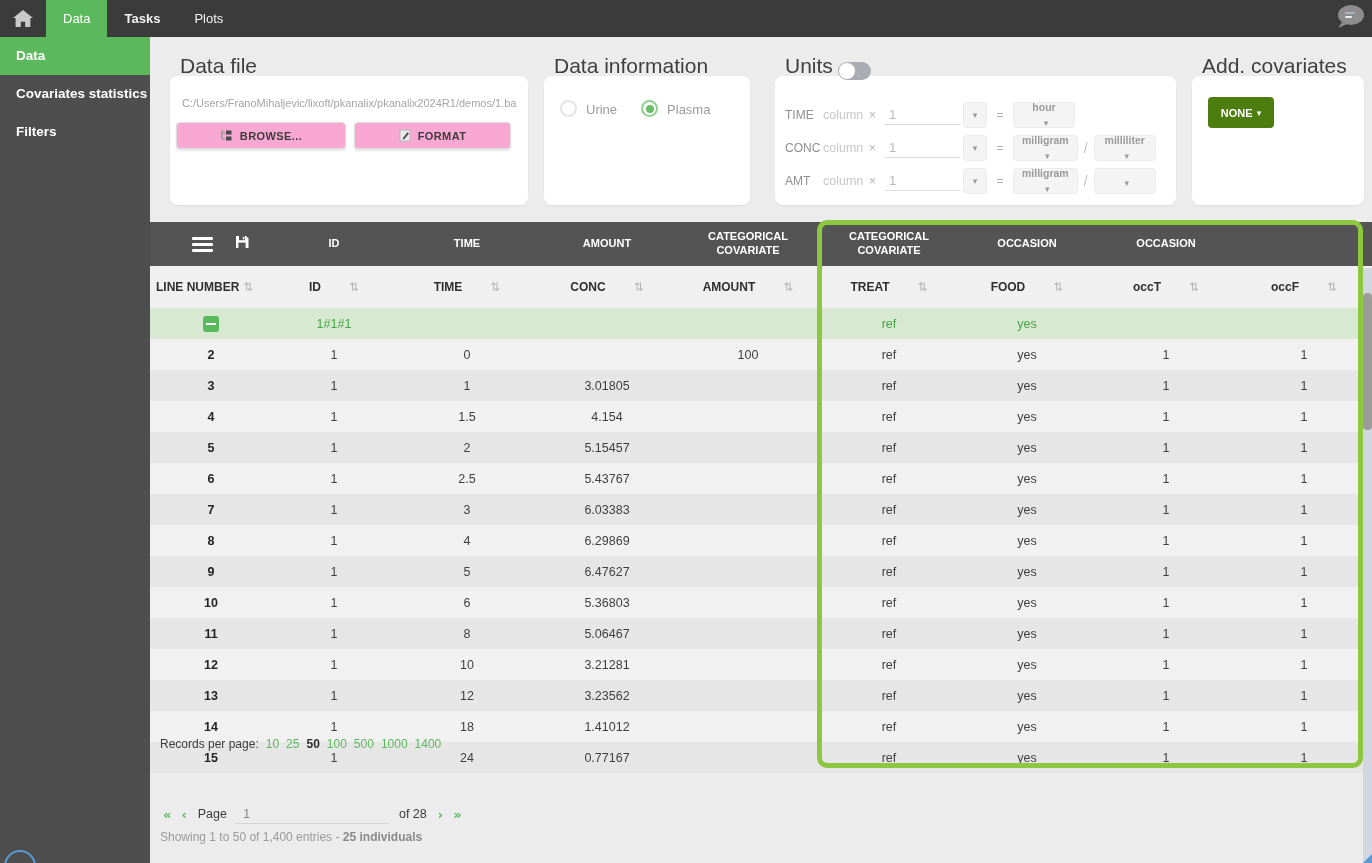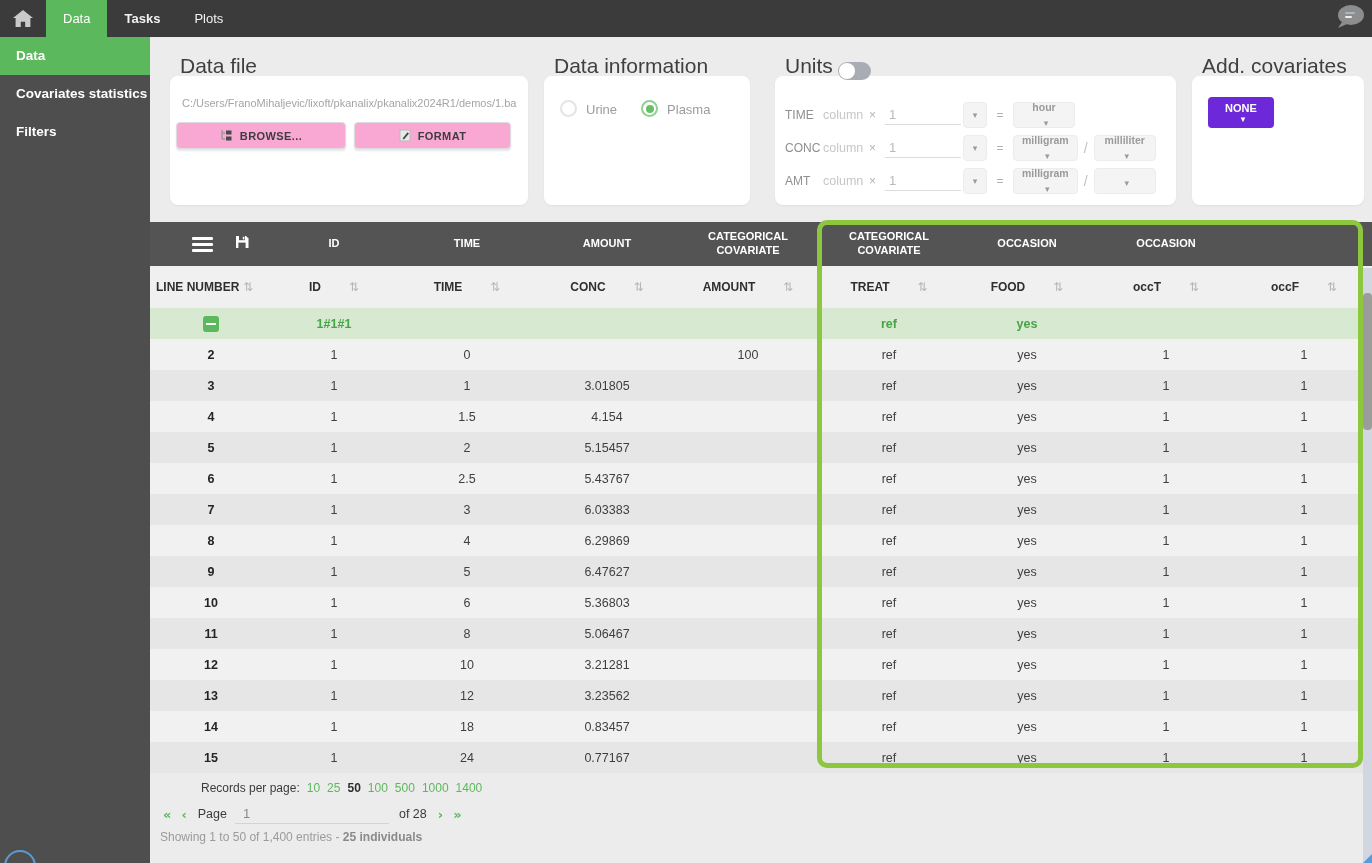--- a/index.html
+++ b/index.html
@@ -45,22 +45,22 @@
   .u-times{width:16px;color:#b5b5b5;}
   .factor-input{width:68px;border:none;border-bottom:1px solid #dcdcdc;background:transparent;color:#b9b9b9;font-size:13px;padding:2px 4px;outline:none;}
   .mini-dd{width:24px;height:26px;background:#f4f4f4;border:1px solid #ececec;border-radius:4px;color:#9a9a9a;
            display:flex;align-items:center;justify-content:center;font-size:9px;margin-left:2px;cursor:pointer;box-sizing:border-box;}
   .u-eq{width:26px;text-align:center;color:#b0b0b0;}
   .unit-btn{min-width:62px;height:26px;padding:0 8px;background:#f4f4f4;border:1px solid #ececec;border-radius:4px;
             font-size:10.5px;font-weight:700;color:#9a9a9a;display:inline-flex;align-items:center;justify-content:center;gap:5px;
             cursor:pointer;box-sizing:border-box;flex-direction:column;}
   .u-slash{width:16px;text-align:center;color:#c0c0c0;font-size:14px;}
   
-  .none-btn{position:absolute;left:1208px;top:97px;width:66px;height:31px;background:#6d28d9;border-radius:4px;color:#fff;
-            font-size:11px;font-weight:700;display:flex;align-items:center;justify-content:center;gap:0;cursor:pointer;z-index:3;flex-direction:column;}
+  .none-btn{position:absolute;left:1208px;top:97px;width:66px;height:31px;background:#4d7c0f;border-radius:4px;color:#fff;
+            font-size:11px;font-weight:700;display:flex;align-items:center;justify-content:center;gap:0;cursor:pointer;z-index:3;}
 
   
   .dtable{position:absolute;left:150px;top:222px;width:1222px;z-index:4;}
   .tgrid{display:grid;grid-template-columns:122px 124px 142px 138px 144px 138px 138px 140px 136px;}
   .toolbar{background:#545454;height:44px;}
   .toolbar .tcell{display:flex;align-items:center;justify-content:center;color:#fff;font-size:11px;font-weight:700;
                   text-align:center;cursor:pointer;line-height:1.25;}
   .tcell .th-label{max-width:112px;}
   .caret{font-size:9px;margin-left:4px;}
   .tool-icons{display:flex;align-items:center;gap:22px;justify-content:flex-start;padding-left:18px;}
@@ -70,34 +70,34 @@
   .subheader .scell{display:flex;align-items:center;justify-content:center;font-size:12px;font-weight:700;color:#2f2f2f;}
   .subheader .scell.first{justify-content:flex-start;padding-left:6px;}
   .sort-ic{font-family:"DejaVu Sans",sans-serif;font-size:12px;color:#b5b5b5;margin-left:28px;cursor:pointer;font-weight:400;}
   .scell.first .sort-ic{margin-left:4px;}
   .trow{height:31px;}
   .trow .cell{display:flex;align-items:center;justify-content:center;font-size:12.5px;color:#3f3f3f;}
   .trow .cell.linenum{font-weight:700;color:#242424;}
   .trow.odd{background:#f1f1f1;}
   .trow.even{background:#e6e6e6;}
   .trow.group{background:#d7e9d0;}
-  .trow.group .cell{color:#47a447;font-weight:700;}
+  .trow.group .cell{color:#47a447;font-weight:400;}
   .minus-btn{width:16px;height:16px;background:#5cb85c;border-radius:3px;position:relative;cursor:pointer;}
   .minus-btn::after{content:'';position:absolute;left:3px;top:7px;width:10px;height:2.5px;background:#fff;}
 
   
   .hl-box{position:absolute;left:817px;top:220px;width:546px;height:548px;border:5px solid #8dc63f;border-radius:10px;
           box-sizing:border-box;z-index:6;pointer-events:none;}
 
   
   .vscroll{position:absolute;left:1363px;top:268px;width:9px;height:595px;background:#d2d6e0;z-index:7;}
   .vthumb{position:absolute;left:0;top:25px;width:9px;height:137px;background:#9c9c9c;border-radius:4px;cursor:pointer;}
 
   
-  .records-line{position:absolute;left:160px;top:781px;font-size:12px;color:#3b3b3b;z-index:4;margin-left:41px;}
+  .records-line{position:absolute;left:160px;top:737px;font-size:12px;color:#3b3b3b;z-index:4;}
   .records-line .psize{color:#5cb85c;margin-left:7px;cursor:pointer;}
   .records-line .psize.active{color:#2f2f2f;font-weight:700;cursor:default;}
   .page-line{position:absolute;left:158px;top:804px;font-size:12.5px;color:#3b3b3b;display:flex;align-items:center;z-index:4;}
   .pg-arrow{color:#5cb85c;font-size:13px;font-weight:700;margin:0 5px;cursor:pointer;font-family:"DejaVu Sans",sans-serif;}
   .pg-label{margin:0 8px 0 6px;}
   .page-input{width:138px;border:none;border-bottom:1px solid #d4d4d4;background:transparent;color:#8a8a8a;
               font-size:13px;padding:2px 8px;outline:none;}
   .of-label{margin:0 6px 0 10px;}
   .showing-line{position:absolute;left:160px;top:830px;font-size:12px;color:#9b9b9b;z-index:4;}
   .showing-line b{color:#8a8a8a;}
@@ -449,21 +449,21 @@
           <div class="cell"></div>
           <div class="cell">ref</div>
           <div class="cell">yes</div>
           <div class="cell">1</div>
           <div class="cell">1</div>
         </div>
         <div class="tgrid trow odd">
           <div class="cell linenum">14</div>
           <div class="cell">1</div>
           <div class="cell">18</div>
-          <div class="cell">0.83457</div>
+          <div class="cell">1.41012</div>
           <div class="cell"></div>
           <div class="cell">ref</div>
           <div class="cell">yes</div>
           <div class="cell">1</div>
           <div class="cell">1</div>
         </div>
         <div class="tgrid trow even">
           <div class="cell linenum">15</div>
           <div class="cell">1</div>
           <div class="cell">24</div>

